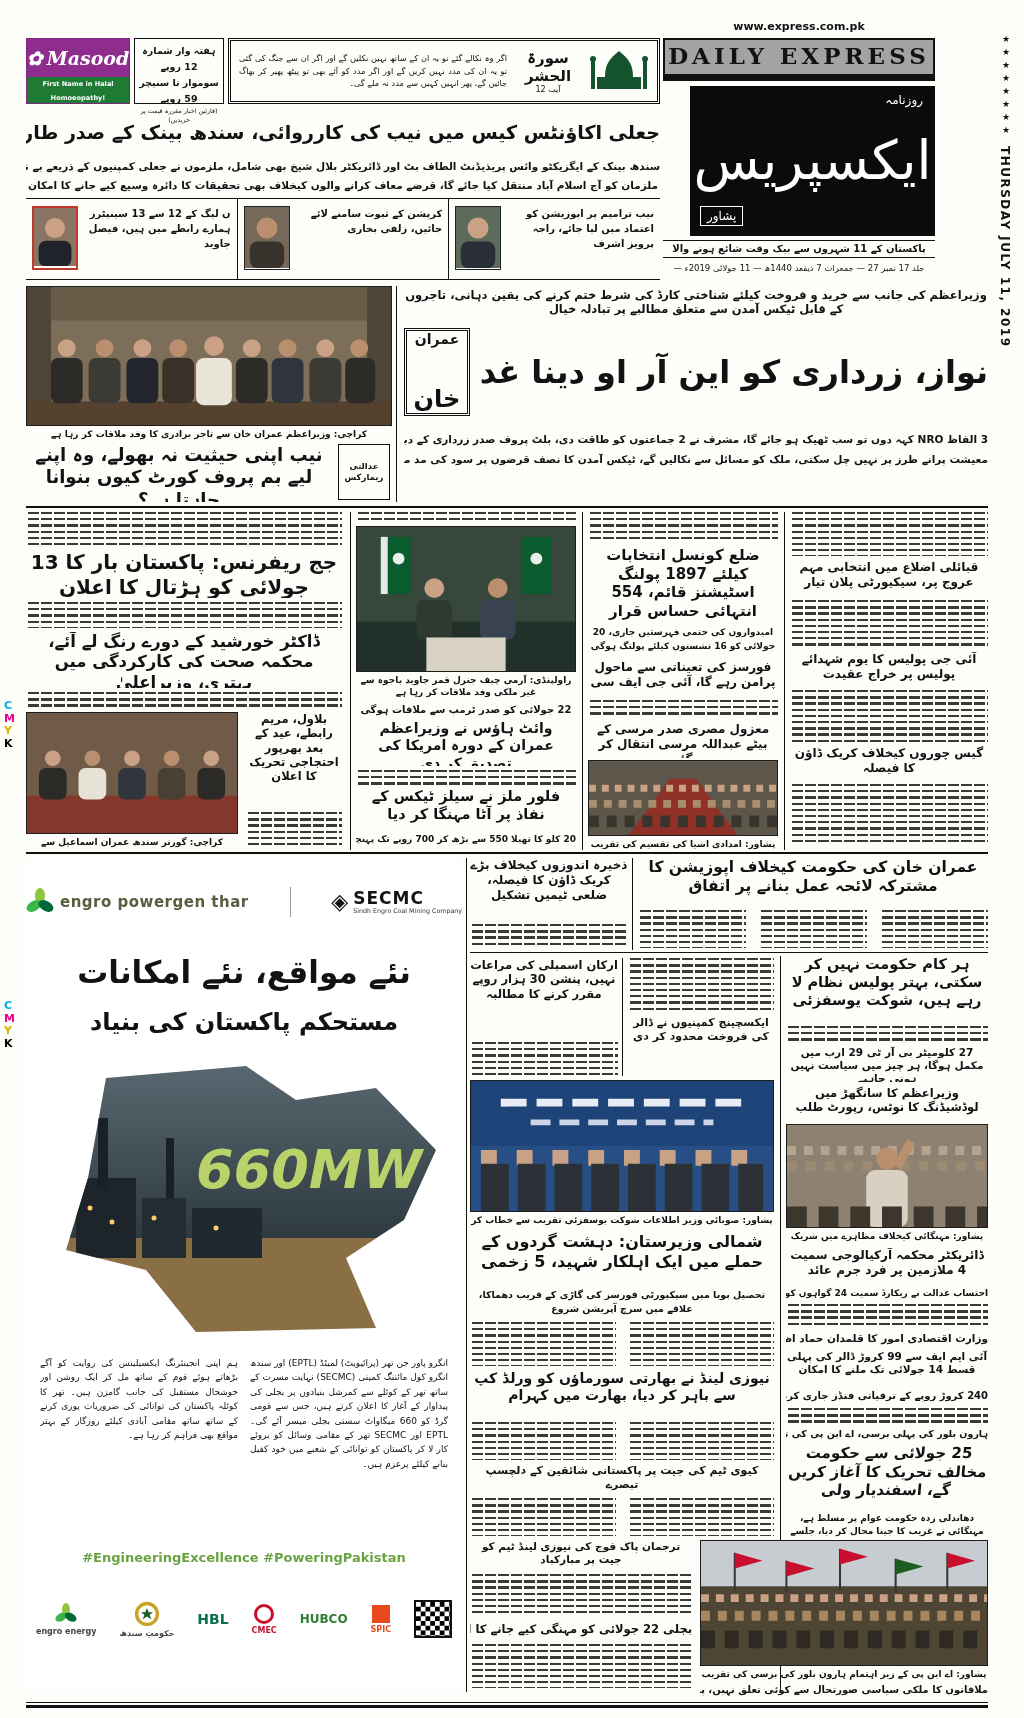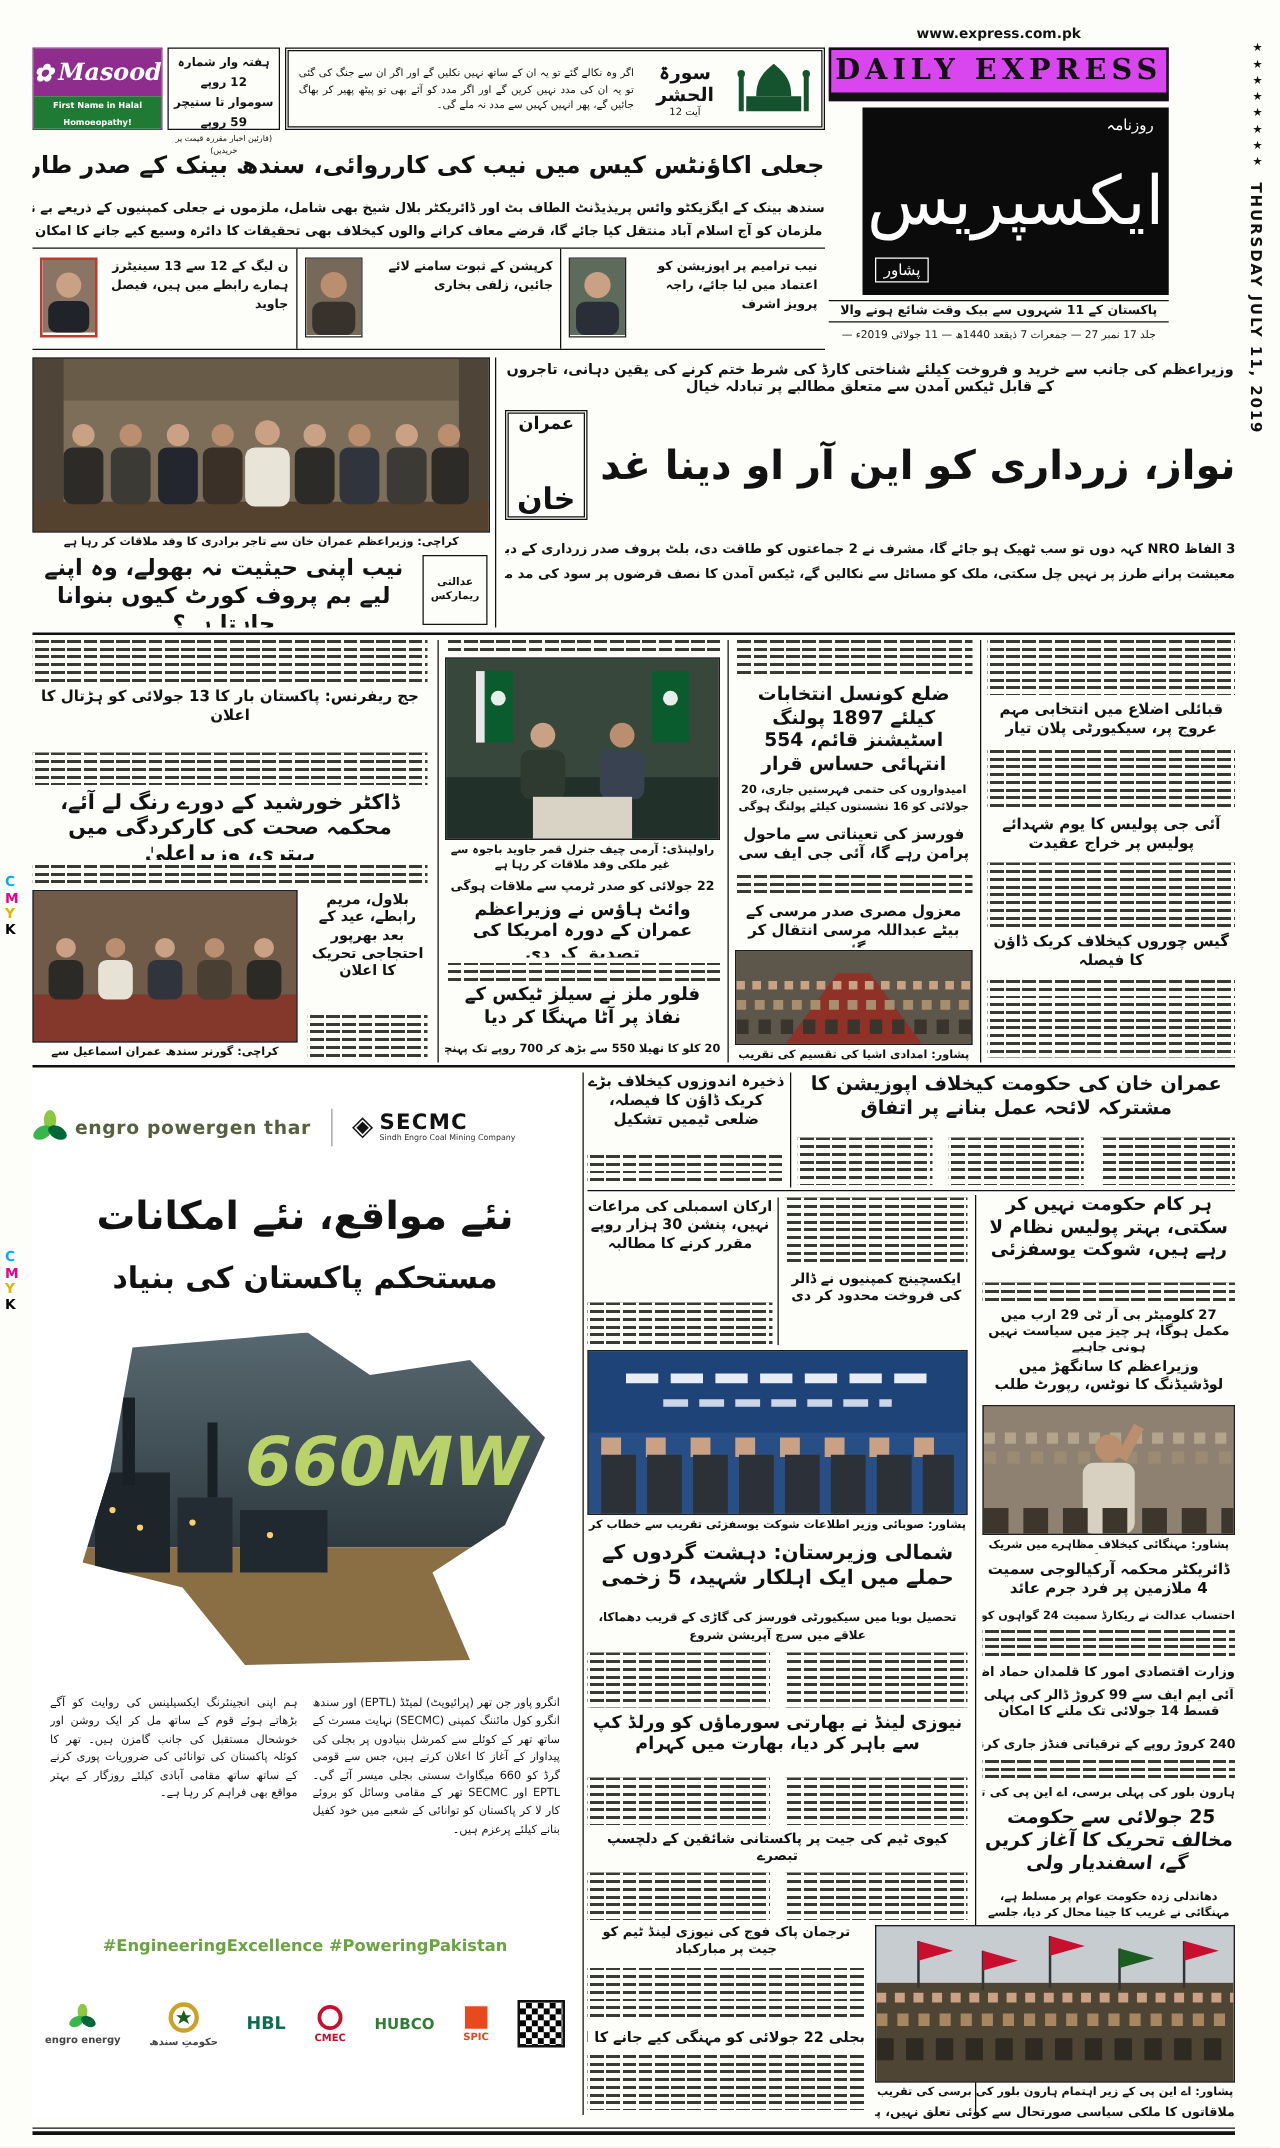--- a/index.html
+++ b/index.html
@@ -11,21 +11,21 @@
 .ctr{text-align:center}
 .nw{white-space:nowrap;overflow:hidden}
 .hl{font-weight:700;direction:rtl;text-align:center;line-height:1.24;overflow:hidden}
 .sub{font-weight:700;direction:rtl;text-align:center;overflow:hidden}
 .tx{background:repeating-linear-gradient(90deg,#fdfdfa 0 2px,rgba(0,0,0,0) 2px 13px),repeating-linear-gradient(180deg,#3a3a35 0 2.3px,#fdfdfa 2.3px 6.2px)}
 .hr{background:#111}
 .vr{background:#111}
 .photo{border:1px solid #1d1d1d;background:#777;overflow:hidden}
 .photo svg{display:block;width:100%;height:100%}
 .cap{font-size:9px;font-weight:700;direction:rtl;text-align:center;line-height:1.35;overflow:hidden}
-.mast-banner{border:2px solid #111;border-bottom:7px solid #111;background:#d946ef;font-family:"DejaVu Serif",serif;font-weight:700;font-size:23px;letter-spacing:4px;text-align:center;line-height:31px}
+.mast-banner{border:2px solid #111;border-bottom:7px solid #111;background:#a3a3a3;font-family:"DejaVu Serif",serif;font-weight:700;font-size:23px;letter-spacing:4px;text-align:center;line-height:31px}
 .logo-box{background:#0b0b0b;color:#fff}
 .logo-big{font-size:54px;font-weight:400;text-align:center;line-height:150px;direction:rtl}
 .mast-tag{border-top:1.5px solid #111;border-bottom:1.5px solid #111;font-size:10px;font-weight:700;direction:rtl;text-align:center;line-height:16px;overflow:hidden}
 .mast-date{font-size:8.5px;direction:rtl;text-align:center;line-height:14px;overflow:hidden}
 .briefs{display:flex;direction:rtl;border-top:1.5px solid #111;border-bottom:1.5px solid #111}
 .brief{flex:1;display:flex;direction:ltr;gap:5px;padding:7px 6px;overflow:hidden}
 .brief + .brief{border-right:1px solid #111}
 .brief .pp{width:46px;height:64px;flex:0 0 46px;border:1px solid #222}
 .brief .pp.red{border:2px solid #c0392b}
 .brief .bt{flex:1;font-size:10px;font-weight:700;direction:rtl;text-align:right;line-height:1.5;overflow:hidden}
@@ -182,21 +182,21 @@
     <div class="tagbox" style="width:52px;height:56px">عدالتی ریمارکس</div>
   </div>
 
   <div class="abs hr" style="left:26px;top:506px;width:962px;height:2px"></div>
 
   <div class="abs vr" style="left:350px;top:512px;width:1px;height:338px"></div>
   <div class="abs vr" style="left:582px;top:512px;width:1px;height:338px"></div>
   <div class="abs vr" style="left:784px;top:512px;width:1px;height:338px"></div>
 
   <div class="abs tx" style="left:26px;top:512px;width:316px;height:34px"></div>
-  <div class="abs hl" style="left:26px;top:550px;width:316px;height:48px;font-size:12px">جج ریفرنس: پاکستان بار کا 13 جولائی کو ہڑتال کا اعلان</div>
+  <div class="abs hl" style="left:26px;top:550px;width:316px;height:48px;font-size:20px">جج ریفرنس: پاکستان بار کا 13 جولائی کو ہڑتال کا اعلان</div>
   <div class="abs tx" style="left:26px;top:602px;width:316px;height:26px"></div>
   <div class="abs hl" style="left:26px;top:632px;width:316px;height:56px;font-size:16.5px">ڈاکٹر خورشید کے دورے رنگ لے آئے، محکمہ صحت کی کارکردگی میں بہتری، وزیراعلیٰ</div>
   <div class="abs tx" style="left:26px;top:692px;width:316px;height:18px"></div>
   <div class="abs photo" style="left:26px;top:712px;width:212px;height:122px">
     <svg viewBox="0 0 212 122" preserveAspectRatio="none">
       <rect width="212" height="122" fill="#6f5b47"></rect>
         <rect y="84" width="212" height="38" fill="#83382b"></rect>
       <circle cx="26" cy="46" r="8" fill="#caa184"></circle>
         <rect x="12" y="56" width="28" height="32" rx="7" fill="#2c2a27"></rect>
       <circle cx="66" cy="46" r="8" fill="#b98f6f"></circle>
@@ -258,21 +258,21 @@
   <div class="abs hl" style="left:790px;top:560px;width:198px;height:36px;font-size:12px">قبائلی اضلاع میں انتخابی مہم عروج پر، سیکیورٹی پلان تیار</div>
   <div class="abs tx" style="left:790px;top:600px;width:198px;height:48px"></div>
   <div class="abs hl" style="left:790px;top:652px;width:198px;height:34px;font-size:12px">آئی جی پولیس کا یوم شہدائے پولیس پر خراج عقیدت</div>
   <div class="abs tx" style="left:790px;top:690px;width:198px;height:52px"></div>
   <div class="abs hl" style="left:790px;top:746px;width:198px;height:34px;font-size:12px">گیس چوروں کیخلاف کریک ڈاؤن کا فیصلہ</div>
   <div class="abs tx" style="left:790px;top:784px;width:198px;height:62px"></div>
 
   <div class="abs hr" style="left:26px;top:852px;width:962px;height:2px"></div>
 
   <div class="abs" style="left:26px;top:858px;width:436px;height:834px;background:#fff">
-    <div class="abs" style="left:0;top:24px;width:436px;height:40px;display:flex;align-items:center;justify-content:flex-start;gap:16px">
+    <div class="abs" style="left:0;top:24px;width:436px;height:40px;display:flex;align-items:center;justify-content:space-between;gap:16px">
       <div style="display:flex;align-items:center;gap:6px">
         <svg width="28" height="28" viewBox="0 0 28 28">
             <ellipse cx="14" cy="8" rx="5" ry="8" fill="#8dc63f"></ellipse>
             <ellipse cx="8" cy="18" rx="5" ry="8" fill="#39b54a" transform="rotate(60 8 18)"></ellipse>
             <ellipse cx="20" cy="18" rx="5" ry="8" fill="#006838" transform="rotate(-60 20 18)"></ellipse>
           </svg>
         <span class="brandtxt">engro powergen thar</span>
       </div>
       <div style="width:1px;height:30px;background:#999"></div>
       <div class="secmc">

